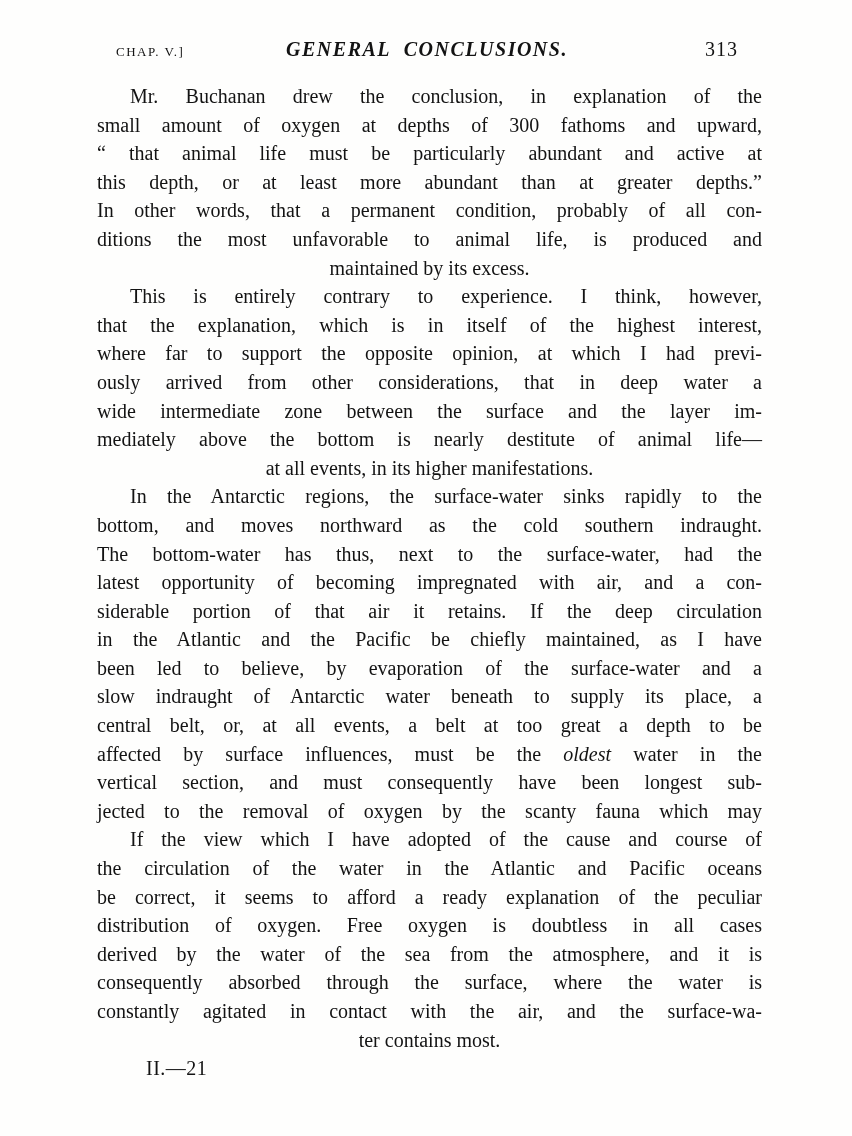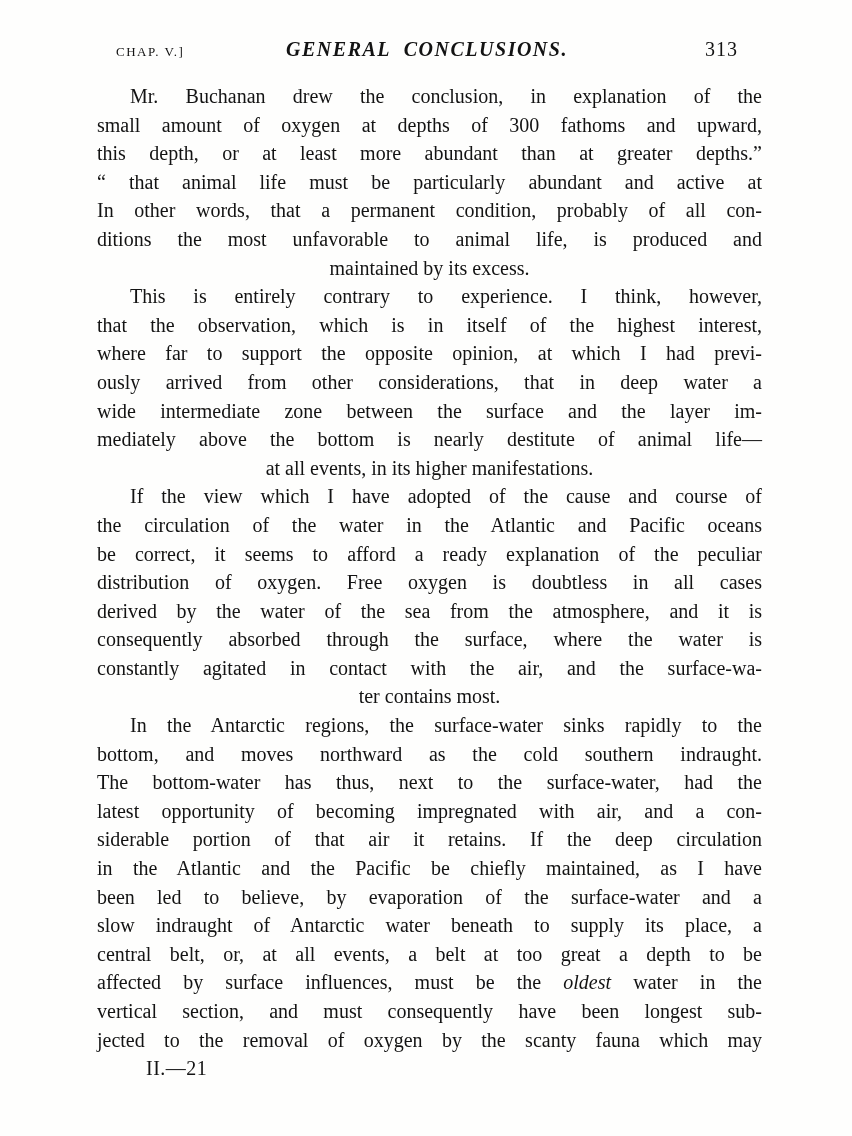--- a/index.html
+++ b/index.html
@@ -73,62 +73,62 @@
       <div class="chapter-label">CHAP. V.]</div>
       <div class="head-title">GENERAL CONCLUSIONS.</div>
       <div class="head-page-number">313</div>
     </div>
 
     <div class="page-body">
 
       <div>
         <div class="line indent">Mr. Buchanan drew the conclusion, in explanation of the</div>
         <div class="line">small amount of oxygen at depths of 300 fathoms and upward,</div>
+        <div class="line">“ that animal life must be particularly abundant and active at</div>
         <div class="line">this depth, or at least more abundant than at greater depths.”</div>
-        <div class="line">“ that animal life must be particularly abundant and active at</div>
         <div class="line">In other words, that a permanent condition, probably of all con-</div>
         <div class="line">ditions the most unfavorable to animal life, is produced and</div>
         <div class="line noj">maintained by its excess.</div>
       </div>
 
       <div>
         <div class="line indent">This is entirely contrary to experience.  I think, however,</div>
-        <div class="line">that the observation, which is in itself of the highest interest,</div>
+        <div class="line">that the explanation, which is in itself of the highest interest,</div>
         <div class="line">where far to support the opposite opinion, at which I had previ-</div>
         <div class="line">ously arrived from other considerations, that in deep water a</div>
         <div class="line">wide intermediate zone between the surface and the layer im-</div>
         <div class="line">mediately above the bottom is nearly destitute of animal life—</div>
         <div class="line noj">at all events, in its higher manifestations.</div>
-      </div>
-
-      <div>
-        <div class="line indent">If the view which I have adopted of the cause and course of</div>
-        <div class="line">the circulation of the water in the Atlantic and Pacific oceans</div>
-        <div class="line">be correct, it seems to afford a ready explanation of the peculiar</div>
-        <div class="line">distribution of oxygen.  Free oxygen is doubtless in all cases</div>
-        <div class="line">derived by the water of the sea from the atmosphere, and it is</div>
-        <div class="line">consequently absorbed through the surface, where the water is</div>
-        <div class="line">constantly agitated in contact with the air, and the surface-wa-</div>
-        <div class="line noj">ter contains most.</div>
       </div>
 
       <div>
         <div class="line indent">In the Antarctic regions, the surface-water sinks rapidly to the</div>
         <div class="line">bottom, and moves northward as the cold southern indraught.</div>
         <div class="line">The bottom-water has thus, next to the surface-water, had the</div>
         <div class="line">latest opportunity of becoming impregnated with air, and a con-</div>
         <div class="line">siderable portion of that air it retains.  If the deep circulation</div>
         <div class="line">in the Atlantic and the Pacific be chiefly maintained, as I have</div>
         <div class="line">been led to believe, by evaporation of the surface-water and a</div>
         <div class="line">slow indraught of Antarctic water beneath to supply its place, a</div>
         <div class="line">central belt, or, at all events, a belt at too great a depth to be</div>
         <div class="line">
           <span>affected by surface influences, must be the </span><span class="it">oldest</span><span> water in the</span>
         </div>
         <div class="line">vertical section, and must consequently have been longest sub-</div>
         <div class="line">jected to the removal of oxygen by the scanty fauna which may</div>
       </div>
 
+      <div>
+        <div class="line indent">If the view which I have adopted of the cause and course of</div>
+        <div class="line">the circulation of the water in the Atlantic and Pacific oceans</div>
+        <div class="line">be correct, it seems to afford a ready explanation of the peculiar</div>
+        <div class="line">distribution of oxygen.  Free oxygen is doubtless in all cases</div>
+        <div class="line">derived by the water of the sea from the atmosphere, and it is</div>
+        <div class="line">consequently absorbed through the surface, where the water is</div>
+        <div class="line">constantly agitated in contact with the air, and the surface-wa-</div>
+        <div class="line noj">ter contains most.</div>
+      </div>
+
       <div class="signature">II.—21</div>
 
     </div>
   </div>
 </div>
 
 </body></html>

